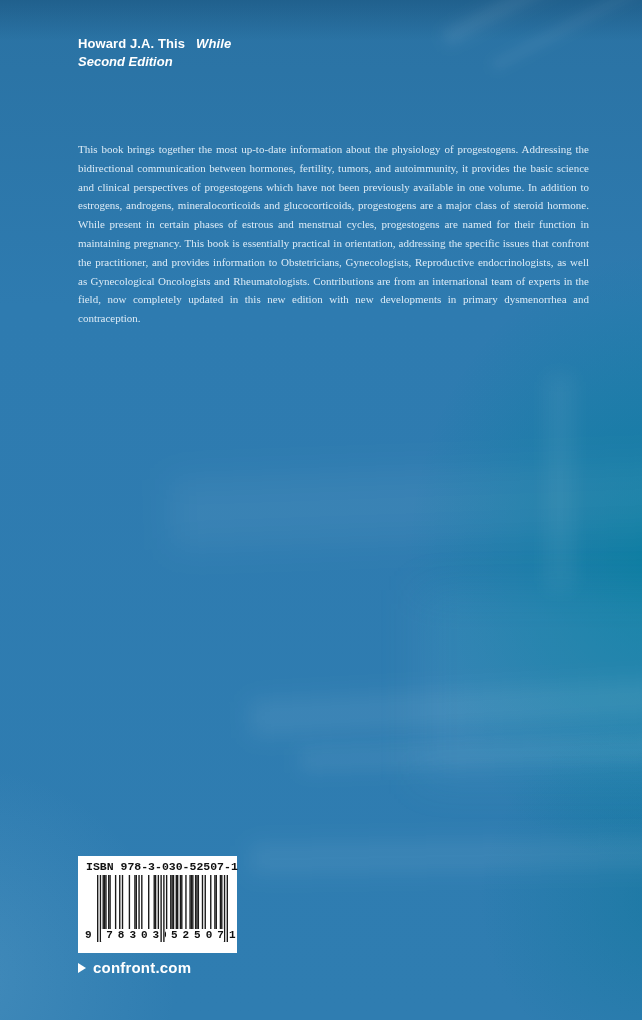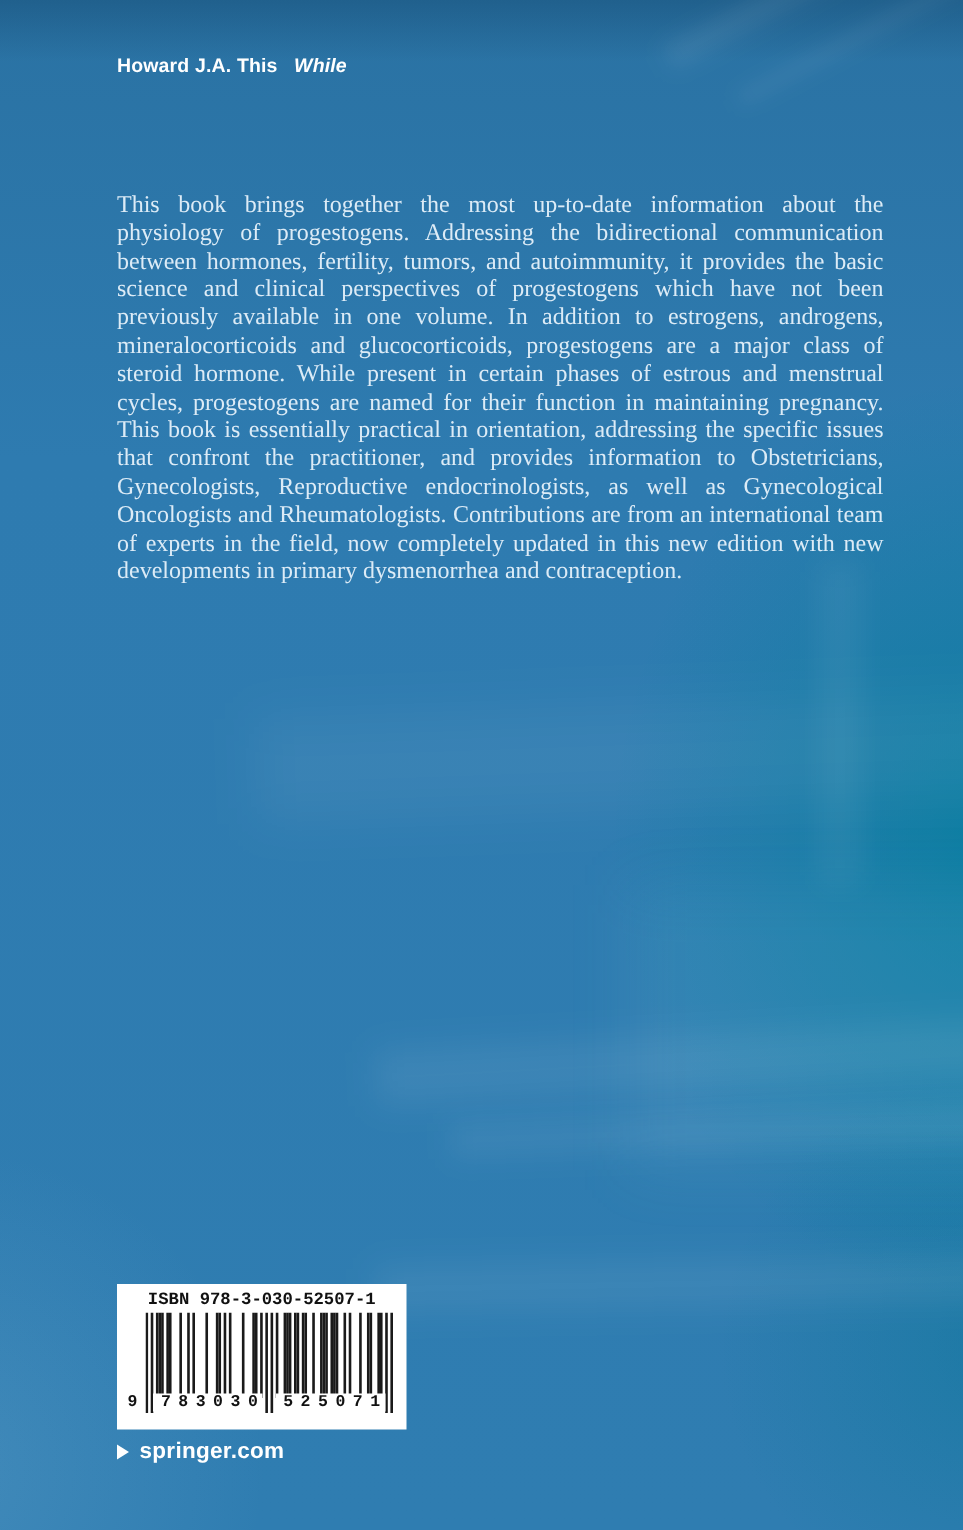--- a/index.html
+++ b/index.html
@@ -40,30 +40,30 @@
 
   
   .header { position: absolute; left: 78px; top: 36px; color: var(--heading-text, #ffffff); }
   .author-row { font-size: 13px; font-weight: bold; letter-spacing: 0.1px; }
   .author-role { font-style: italic; margin-left: 11px; font-weight: bold; }
   .title { font-size: 19.5px; font-weight: bold; letter-spacing: -0.2px; margin-top: 4px; }
   .edition { font-size: 13px; font-style: italic; font-weight: bold; margin-top: 3px; }
 
   
   .description {
-    position: absolute; left: 78px; top: 128px; width: 511px;
+    position: absolute; left: 78px; top: 140px; width: 511px;
     font-family: "Liberation Serif", serif;
-    font-size: 16px; line-height: 18.8px;
+    font-size: 11px; line-height: 18.8px;
     color: var(--body-text, #dcebf6);
     text-align: justify;
   }
 
   
   .barcode-box {
-    position: absolute; left: 78px; top: 856px; width: 193px; height: 97px;
+    position: absolute; left: 78px; top: 856px; width: 159px; height: 97px;
     background: var(--barcode-bg, #ffffff);
     padding: 4px 8px 0 8px;
   }
   .isbn-row {
     font-family: "Liberation Mono", "DejaVu Sans Mono", monospace;
     font-size: 11.5px; font-weight: bold; letter-spacing: 0px;
     color: #111; text-align: center; white-space: nowrap;
   }
   .bars-wrap { position: relative; margin: 2px 1px 0 11px; height: 67px; }
   .bars-wrap svg { display: block; width: 100%; height: 67px; fill: var(--barcode-bars, #1a1a1a); }
@@ -99,20 +99,21 @@
   <div class="streak streak-vert"></div>
   <div class="streak streak-cyan"></div>
   <div class="streak streak-low-1"></div>
   <div class="streak streak-low-2"></div>
   <div class="streak streak-bar"></div>
 
   <div class="header">
     <div class="author-row">
       <span>Howard J.A. This</span><span class="author-role">While</span>
     </div>
+    <div class="edition">Second Edition</div>
   </div>
 
   <div class="description">This book brings together the most up-to-date information about the physiology of progestogens. Addressing the bidirectional communication between hormones, fertility, tumors, and autoimmunity, it provides the basic science and clinical perspectives of progestogens which have not been previously available in one volume. In addition to estrogens, androgens, mineralocorticoids and glucocorticoids, progestogens are a major class of steroid hormone. While present in certain phases of estrous and menstrual cycles, progestogens are named for their function in maintaining pregnancy. This book is essentially practical in orientation, addressing the specific issues that confront the practitioner, and provides information to Obstetricians, Gynecologists, Reproductive endocrinologists, as well as Gynecological Oncologists and Rheumatologists. Contributions are from an international team of experts in the field, now completely updated in this new edition with new developments in primary dysmenorrhea and contraception.</div>
 
   <div class="barcode-box">
     <div class="isbn-row">ISBN 978-3-030-52507-1</div>
     <div class="bars-wrap">
       <svg viewBox="0 0 95 67" preserveAspectRatio="none">
           <rect x="0" y="0" width="1" height="67"></rect>
           <rect x="2" y="0" width="1" height="67"></rect>
@@ -161,16 +162,16 @@
           <rect x="94" y="0" width="1" height="67"></rect>
         </svg>
       <span class="bc-digit bc-d-left">9</span>
       <span class="bc-digit bc-d-g1">783030</span>
       <span class="bc-digit bc-d-g2">525071</span>
     </div>
   </div>
 
   <div class="footer">
     <span class="arrow-icon"></span>
-    <span class="site-label">springer.com</span>
+    <span class="site-label">confront.com</span>
   </div>
 
 </div>
 
 </body></html>

